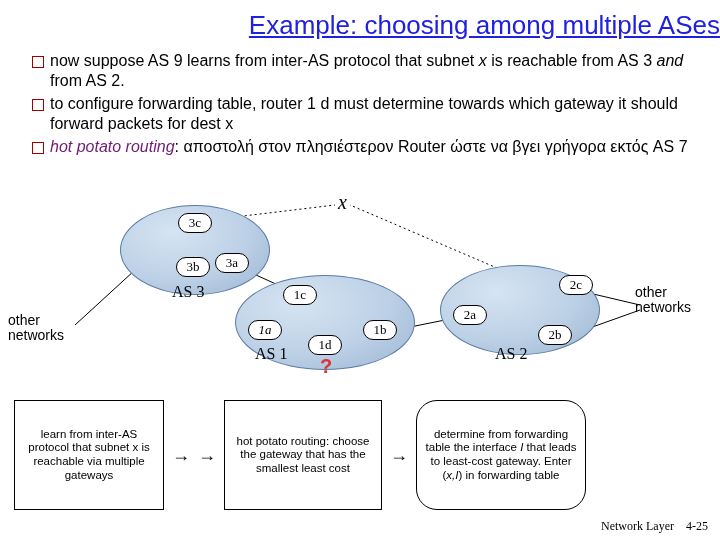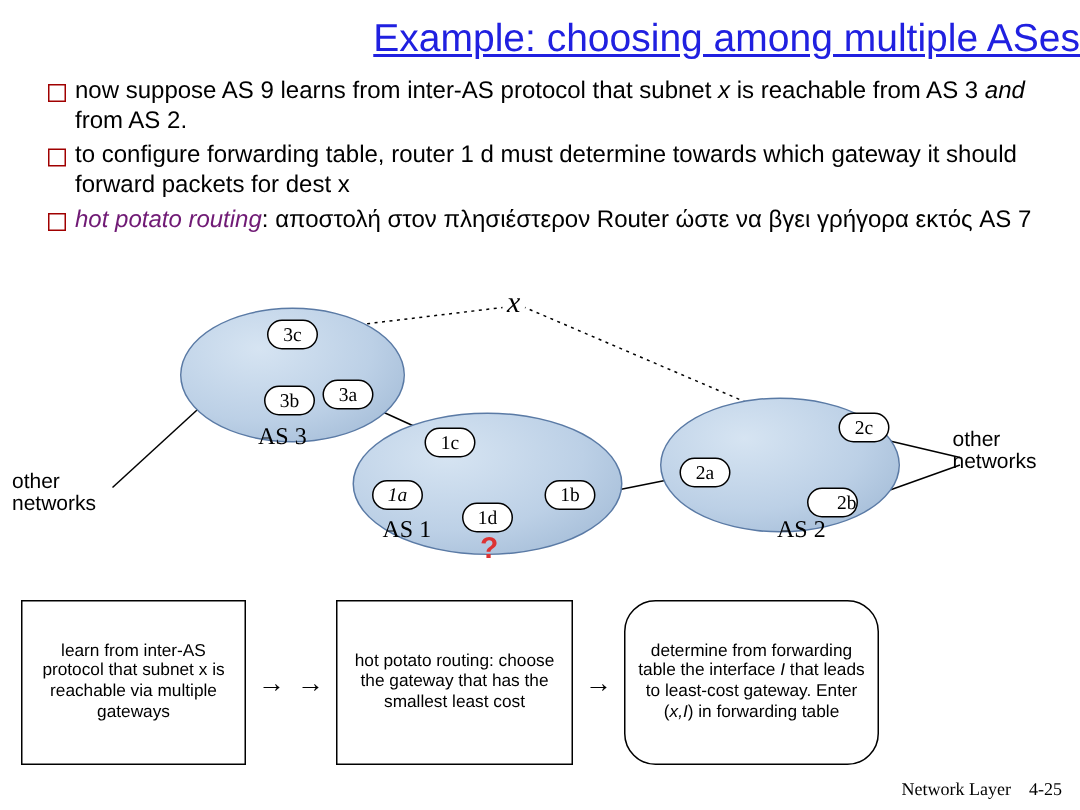--- a/index.html
+++ b/index.html
@@ -79,25 +79,25 @@
 
   <div class="rtr" style="left:178px; top:18px;">3c</div>
   <div class="rtr" style="left:132px; top:62px;margin-left:44px;">3b</div>
   <div class="rtr" style="left:215px; top:58px;">3a</div>
   <div class="rtr" style="left:283px; top:90px;">1c</div>
   <div class="rtr" style="left:248px; top:125px;font-style:italic;">1a</div>
   <div class="rtr" style="left:308px; top:140px;">1d</div>
   <div class="rtr" style="left:363px; top:125px;">1b</div>
   <div class="rtr" style="left:453px; top:110px;">2a</div>
   <div class="rtr" style="left:523px; top:80px;margin-left:36px;">2c</div>
-  <div class="rtr" style="left:538px; top:130px;text-align:right;">2b</div>
+  <div class="rtr" style="left:538px; top:130px;">2b</div>
 
   <div class="aslab" style="left:172px; top:88px;">AS 3</div>
   <div class="aslab" style="left:255px; top:150px;">AS 1</div>
-  <div class="aslab" style="left:518px; top:150px;text-align:center;">AS 2</div>
+  <div class="aslab" style="left:495px; top:150px;text-align:center;">AS 2</div>
 
   <div class="xlab" style="left:338px; top:-4px;">x</div>
 
   <div class="other" style="left:8px; top:118px; width:70px;">other networks</div>
   <div class="other" style="left:635px; top:90px; width:70px;">other networks</div>
 
   <div class="qmark" style="left:320px; top:160px;">?</div>
 </div>
 
 <div class="boxes">

